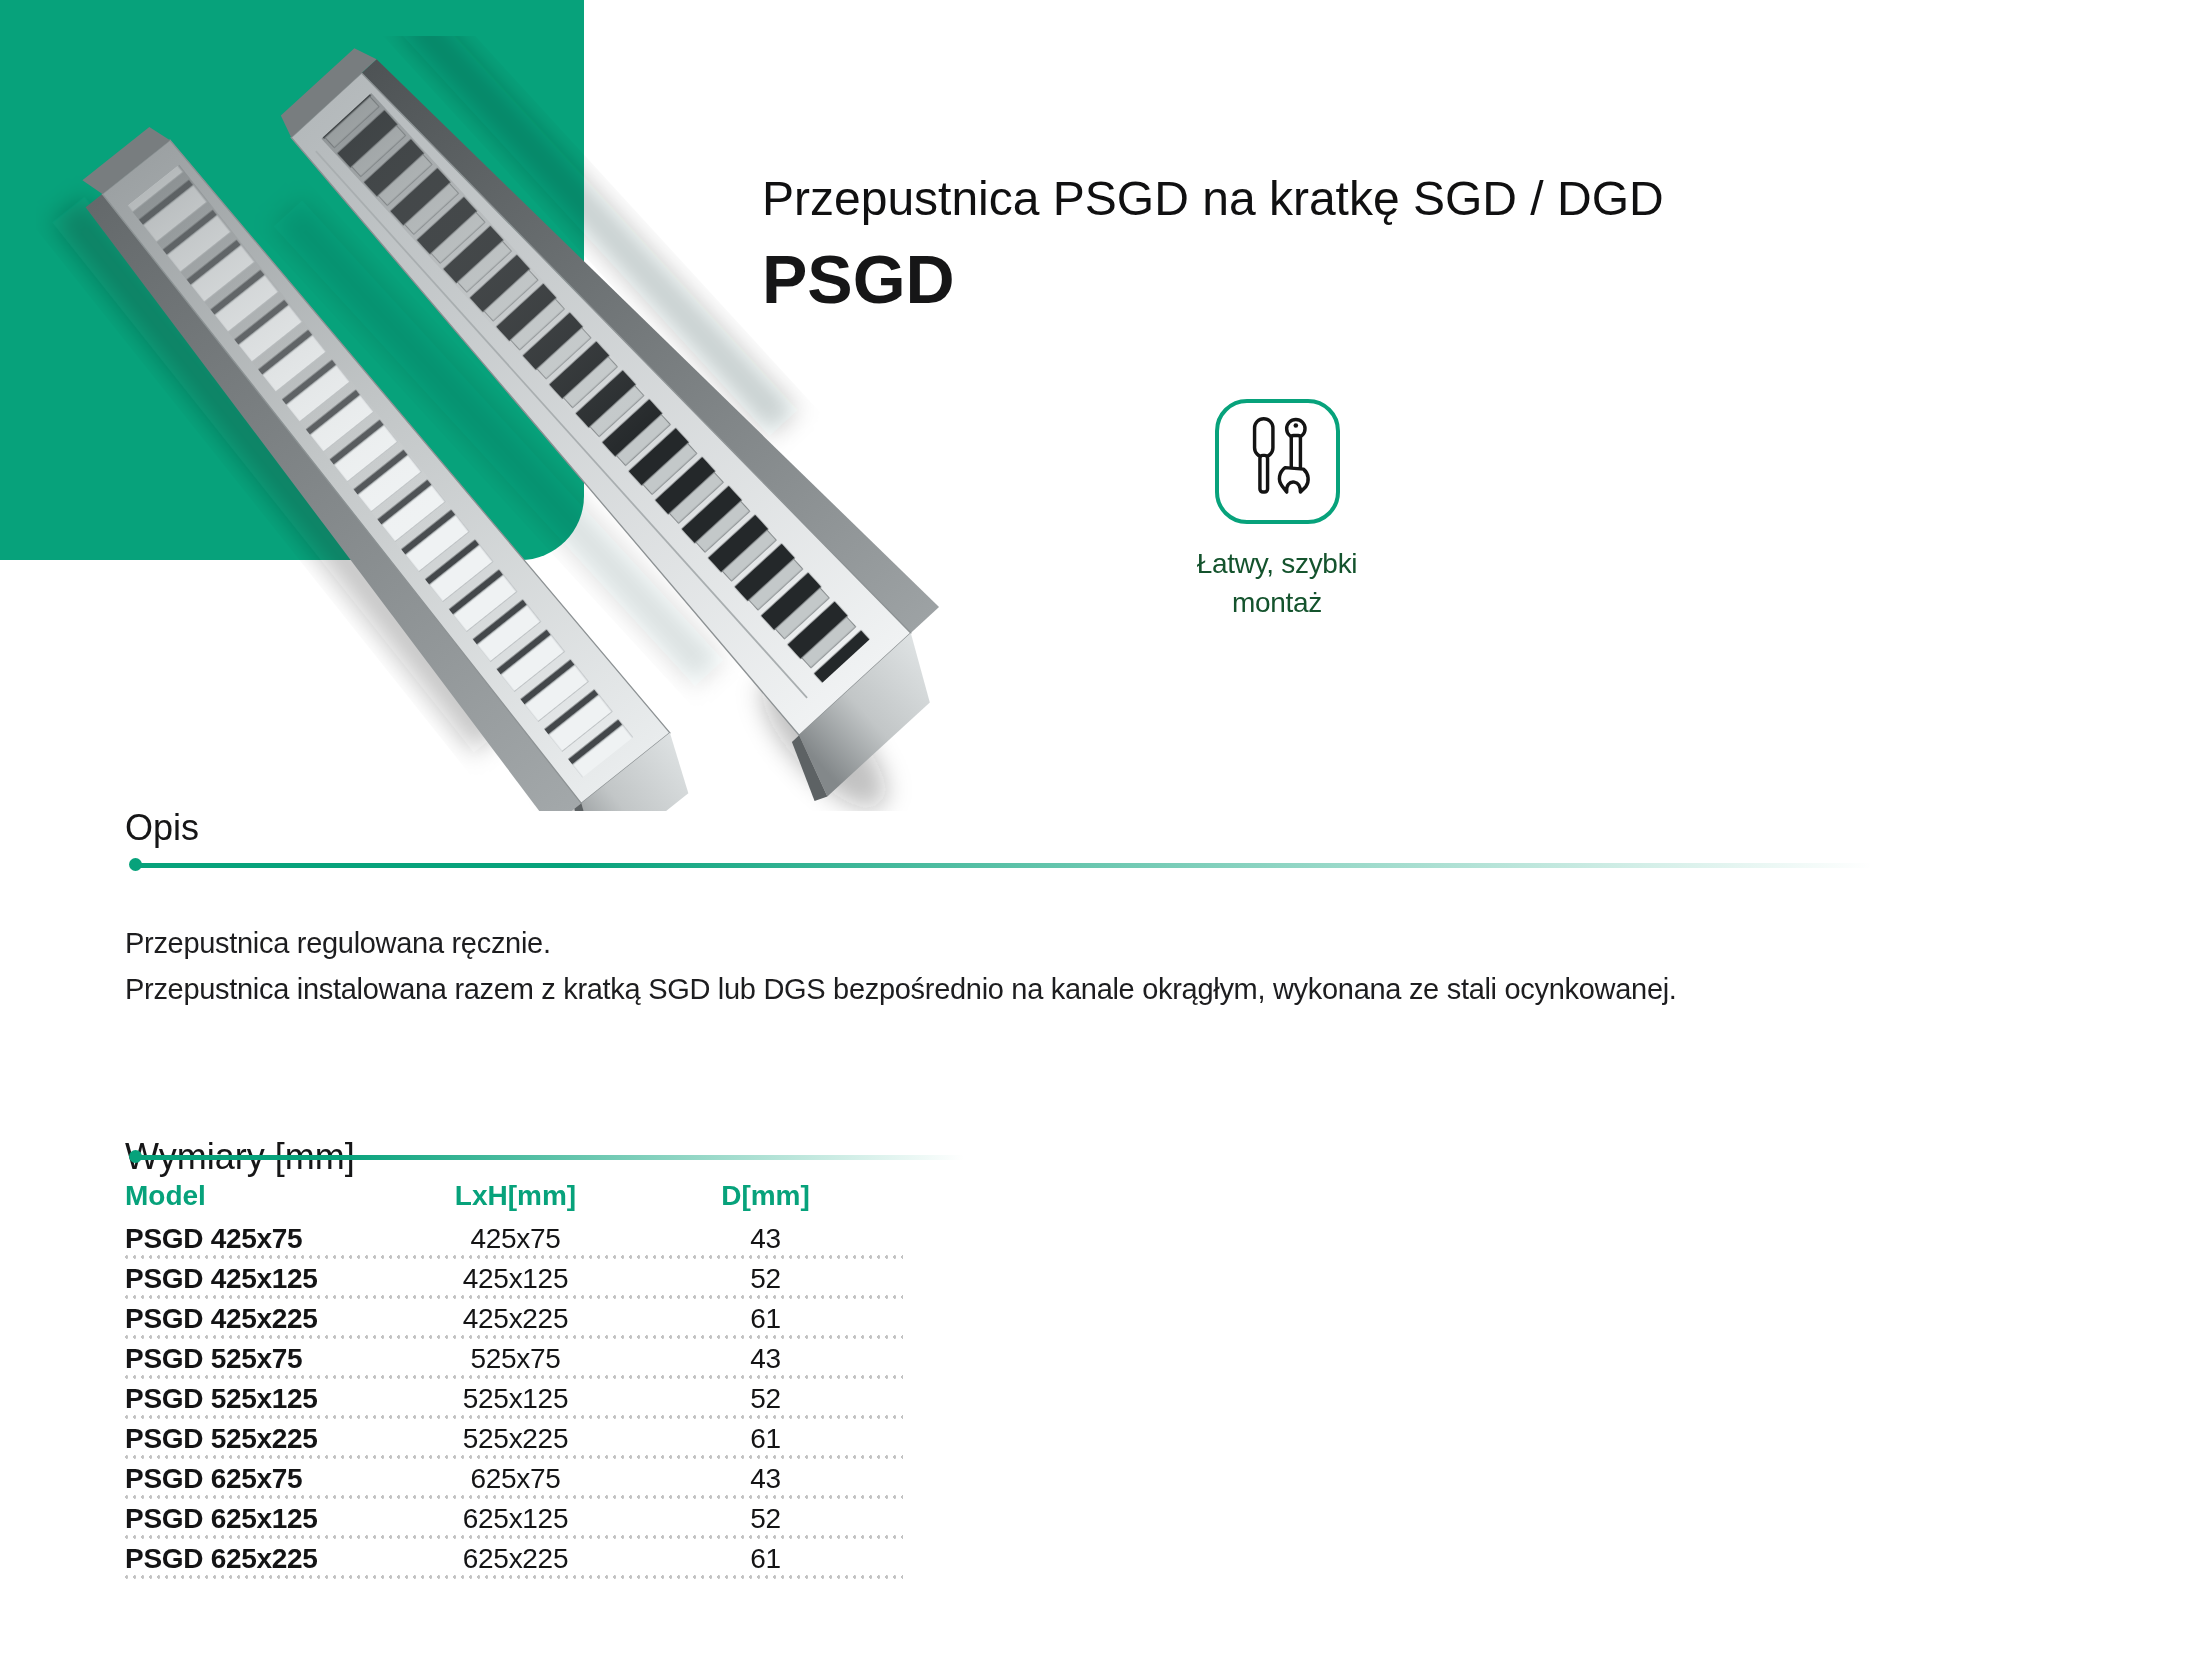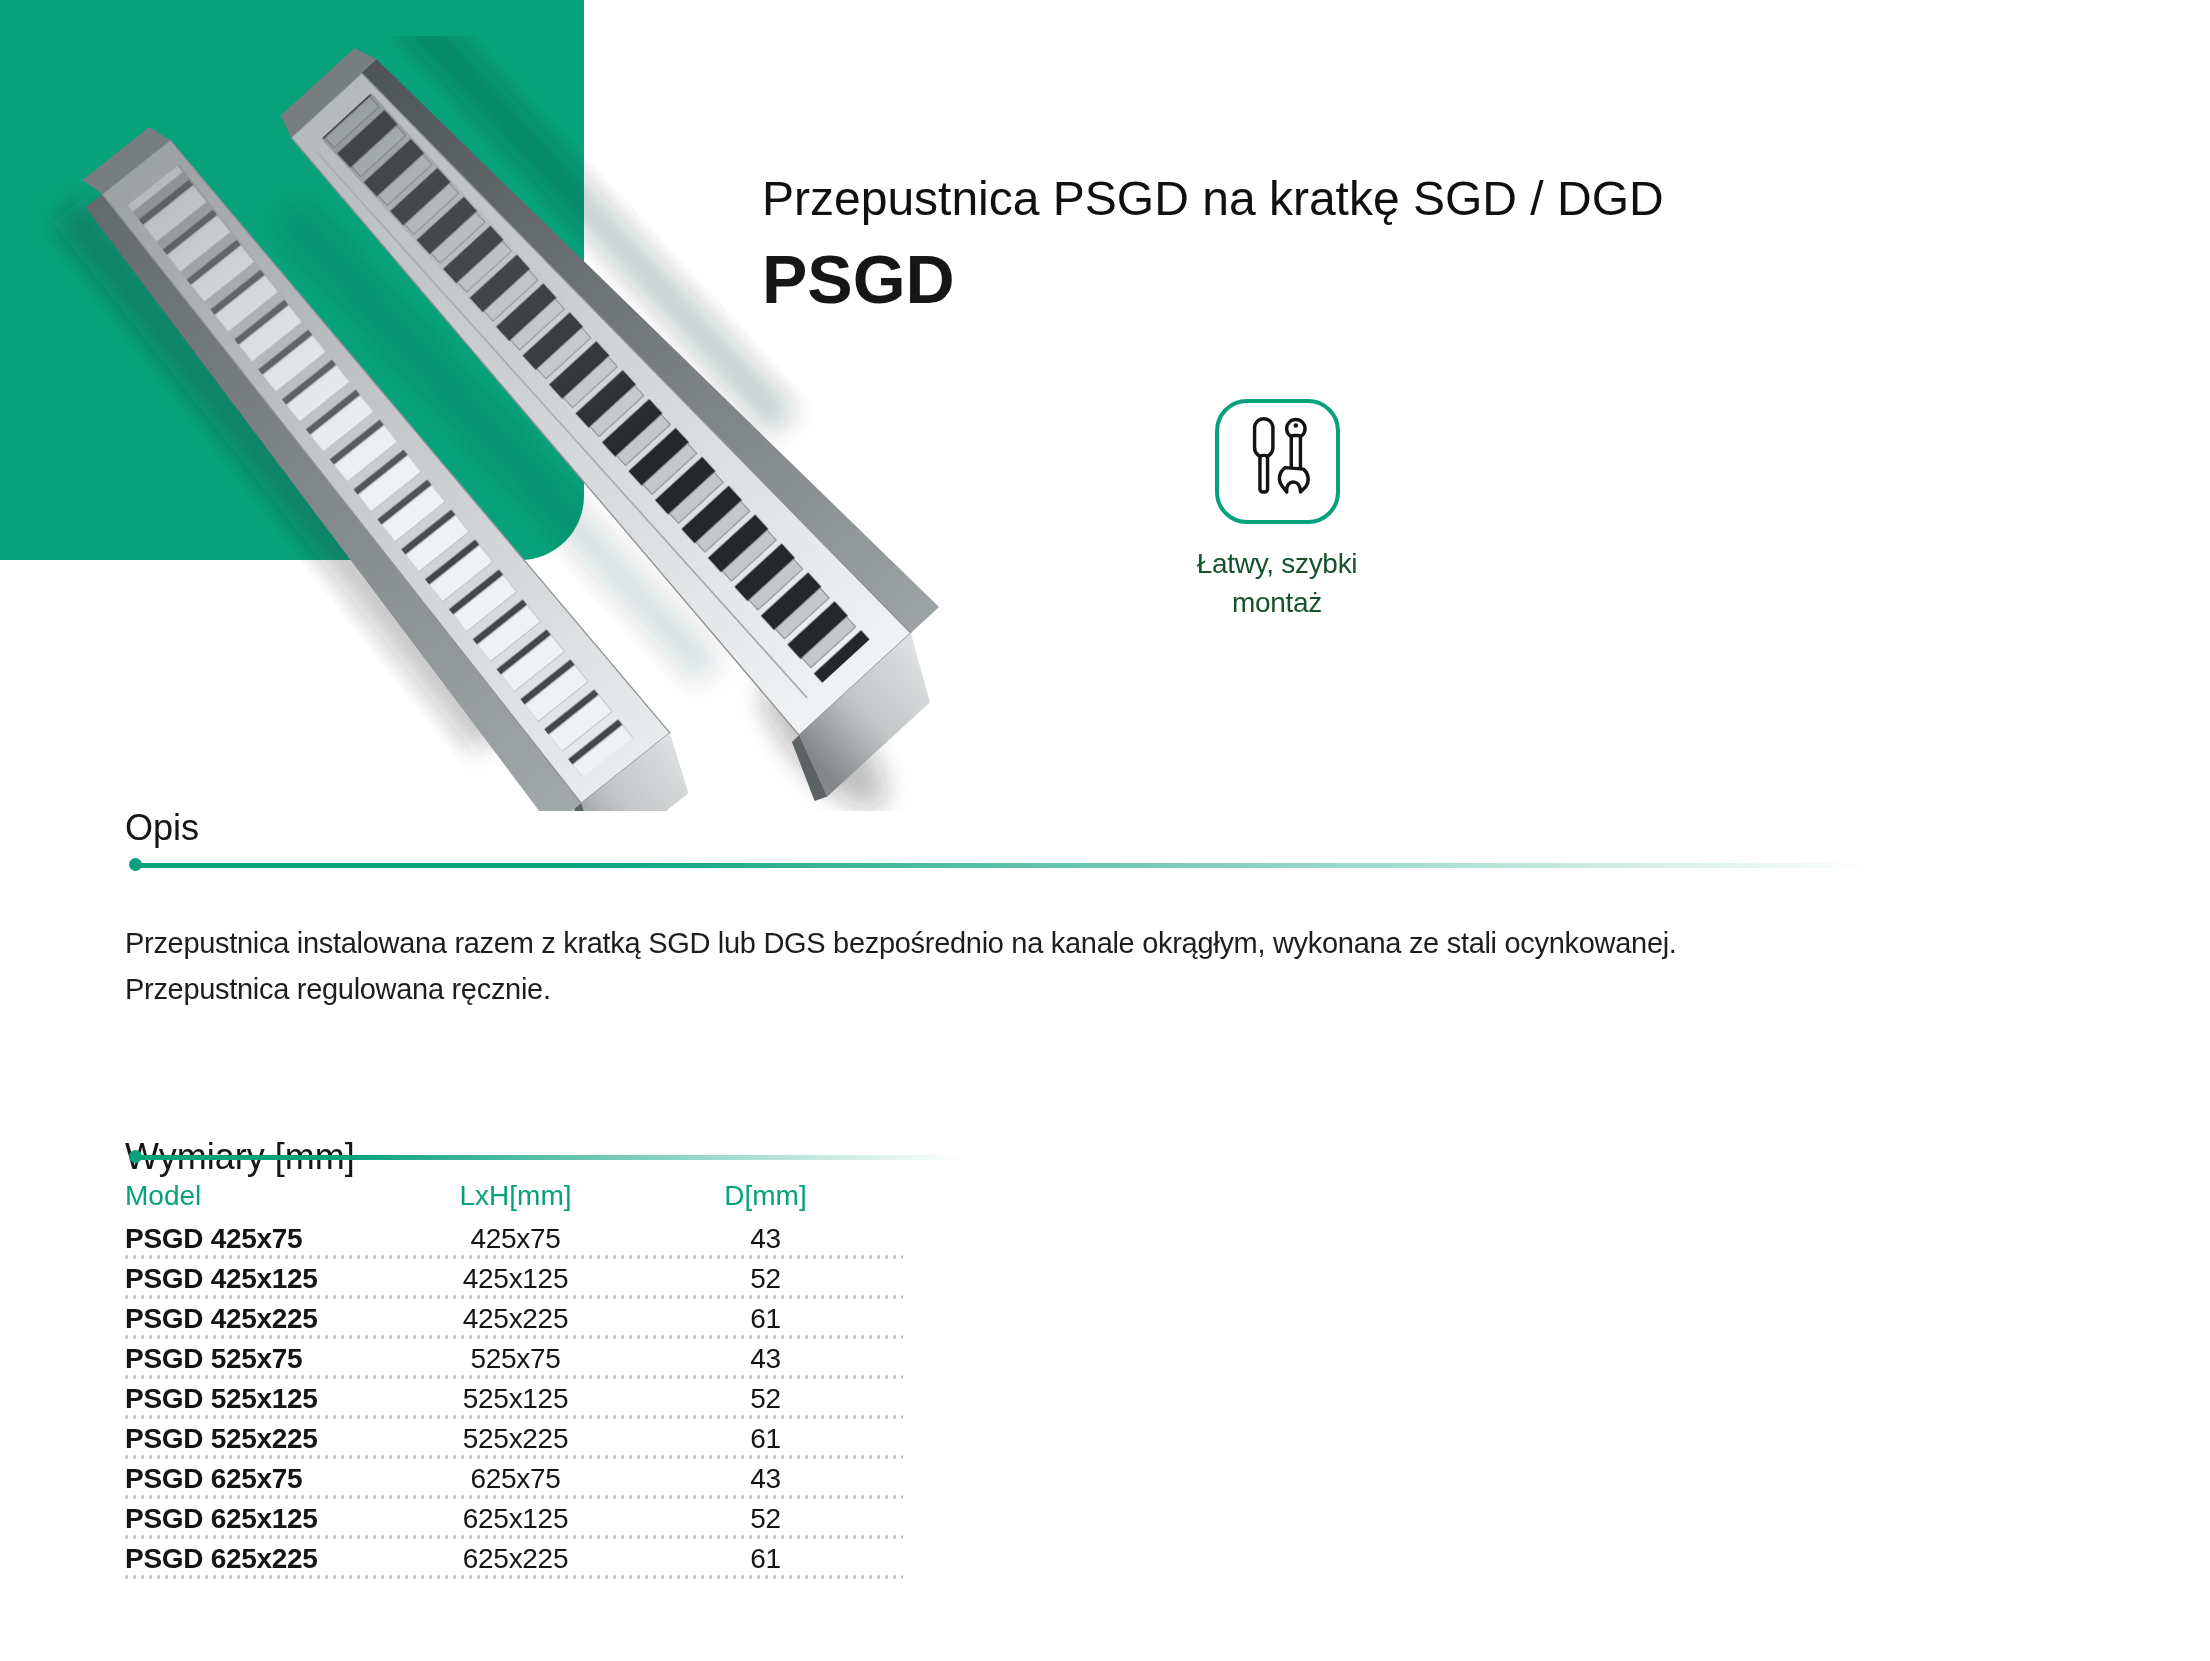--- a/index.html
+++ b/index.html
@@ -44,21 +44,21 @@
   .rule-dot { position:absolute; width:13.4px; height:13.4px; border-radius:50%; background:var(--accent); }
 
   
   .description { position:absolute; left:125px; top:921px; width:1657px;
     font-size:29px; line-height:1.58; color:#1d1d1f; }
 
   
   .dim-table { position:absolute; left:125px; top:1173px; width:782px; }
   .thead, .trow { display:grid; grid-template-columns:282px 217px 283px; align-items:center; }
   .thead { height:46px; }
-  .th { font-size:28px; font-weight:400; color:var(--accent); letter-spacing:0; }
+  .th { font-size:28px; font-weight:700; color:var(--accent); letter-spacing:0; }
   .trow { height:40px; position:relative; }
   .trow::after {
     content:""; position:absolute; left:0; right:3.6px; bottom:0; height:3.6px;
     background-image:radial-gradient(circle at 1.8px 1.8px, #c3c3c3 1.4px, transparent 1.7px);
     background-size:8px 3.6px; background-repeat:repeat-x;
   }
   .td { font-size:28px; color:#141415; }
   .td.model { font-weight:700; }
   .center { text-align:center; }
 </style>
@@ -158,22 +158,22 @@
     </svg>
   </div>
   <div class="feature-caption">Łatwy, szybki montaż</div>
 </div>
 
 <div class="section-heading" style="left:125px; top:807px;">Opis</div>
 <span class="rule-dot" style="left:129px; top:858px;"></span>
 <div class="rule" style="left:135px; top:863px; width:1738px;"></div>
 
 <div class="description">
+  <div>Przepustnica regulowana ręcznie.</div>
   <div>Przepustnica instalowana razem z kratką SGD lub DGS bezpośrednio na kanale okrągłym, wykonana ze stali ocynkowanej.</div>
-  <div>Przepustnica regulowana ręcznie.</div>
 </div>
 
 <div class="section-heading" style="left:125px; top:1136px;">Wymiary [mm]</div>
 <span class="rule-dot" style="left:129px; top:1150px;"></span>
 <div class="rule" style="left:135px; top:1155px; width:829px;"></div>
 
 <div class="dim-table">
   <div class="thead">
     <div class="th">Model</div>
     <div class="th center">LxH[mm]</div>

